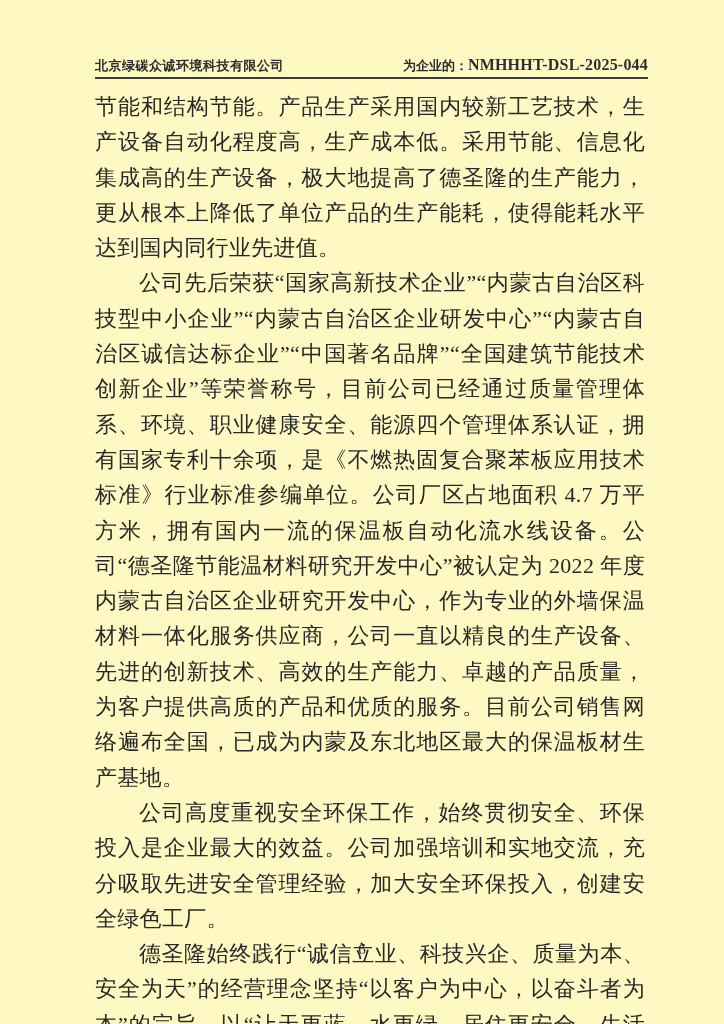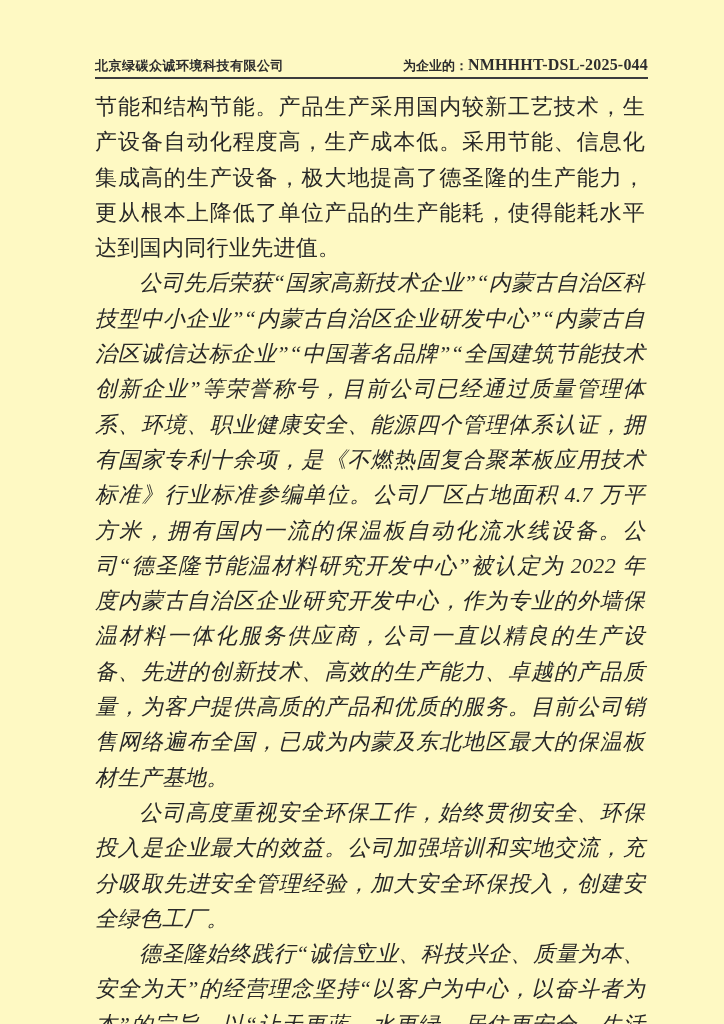--- a/index.html
+++ b/index.html
@@ -62,21 +62,20 @@
     letter-spacing: 0.3px;
     text-align: justify;
     color: #282828;
   }
   .para {
     margin: 0;
     padding: 0;
   }
   .para.indent {
     text-indent: 2em;
-    font-style: italic;
   }
   .footer {
     position: absolute;
     left: 0;
     top: 941px;
     width: 724px;
     text-align: center;
     font-size: 15px;
     color: #232333;
   }

